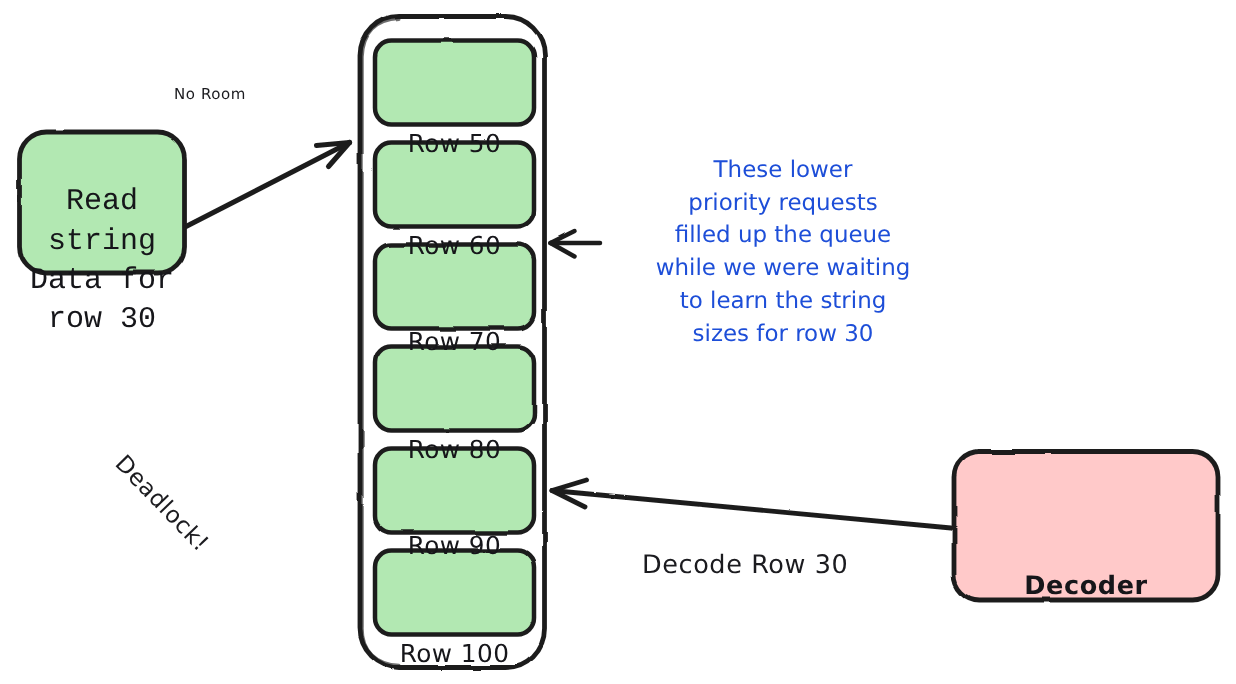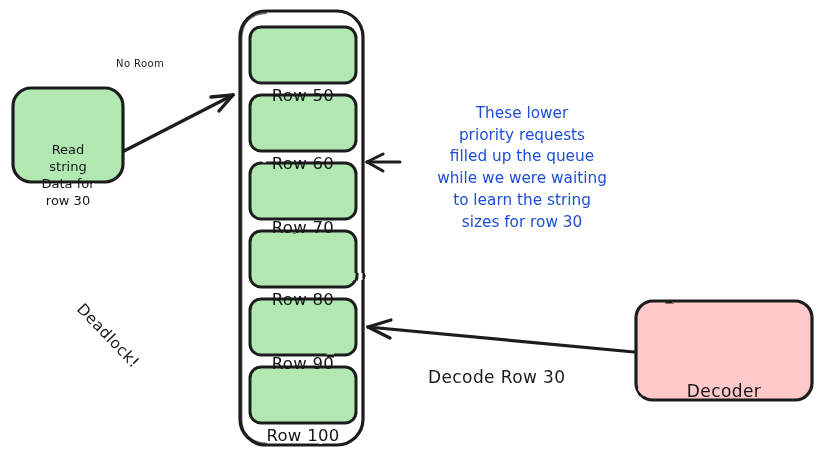--- a/index.html
+++ b/index.html
@@ -37,23 +37,24 @@
   }
   .row-label {
     font-size: 16.5px;
     letter-spacing: 0.3px;
   }
   .decoder-label {
     font-size: 17px;
     letter-spacing: 0.4px;
   }
   .read-label {
-    font-size: 13px;
+    font-size: 20px;
     line-height: 1.32;
     flex-direction: column;
+    font-family: Liberation Mono, monospace;
   }
   .edge-label {
     position: absolute;
     color: #1b1b1f;
     font-family: "DejaVu Sans", sans-serif;
     white-space: pre;
     text-align: center;
   }
   #no-room-label {
     left: 116px;
@@ -162,21 +163,21 @@
     <span>row 30</span>
   </div>
 
   <div class="node-label row-label" style="left:250px; top:27px; width:106px; height:56px;">Row 50</div>
   <div class="node-label row-label" style="left:250px; top:95px; width:106px; height:56px;">Row 60</div>
   <div class="node-label row-label" style="left:250px; top:163px; width:106px; height:48px;">Row 70</div>
   <div class="node-label row-label" style="left:250px; top:231px; width:106px; height:56px;">Row 80</div>
   <div class="node-label row-label" style="left:250px; top:299px; width:106px; height:48px;">Row 90</div>
   <div class="node-label row-label" style="left:250px; top:367px; width:106px; height:56px;">Row 100</div>
 
-  <div class="node-label decoder-label" style="left:636px; top:301px; width:176px; height:99px;">Decoder</div>
+  <div class="node-label decoder-label" style="left:636px; top:301px; width:176px; height:99px;font-weight:bold;">Decoder</div>
 
   <div class="edge-label" id="no-room-label">No Room</div>
   <div class="edge-label" id="decode-row-label">Decode Row 30</div>
 
   <div class="edge-label" id="deadlock-label">Deadlock!</div>
 
   <div id="queue-note">
     <div>These lower</div>
     <div>priority requests</div>
     <div>filled up the queue</div>

